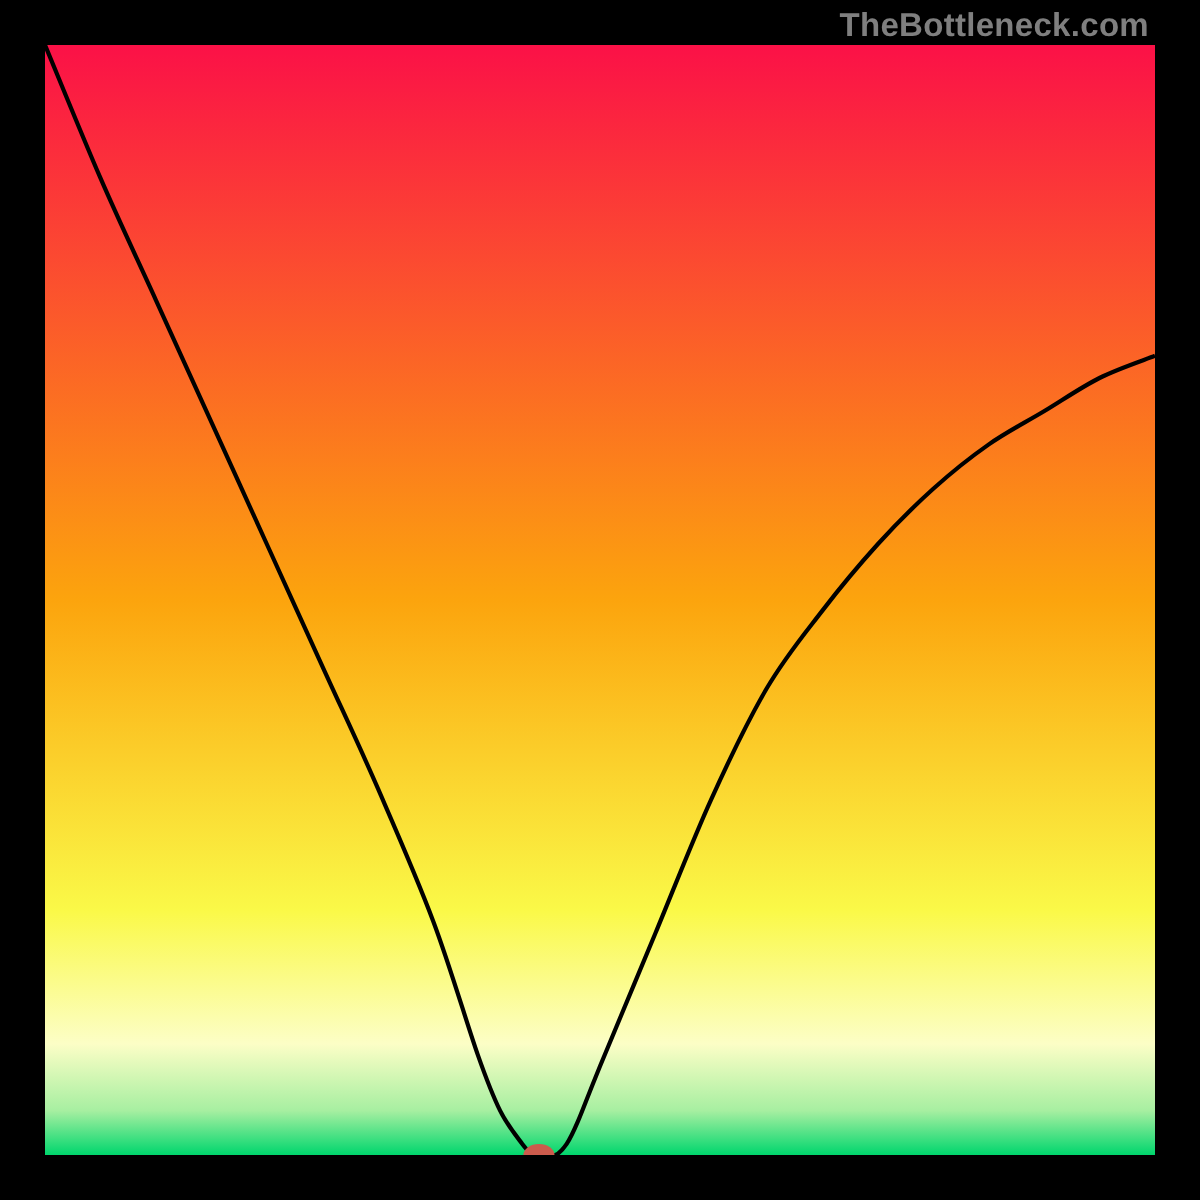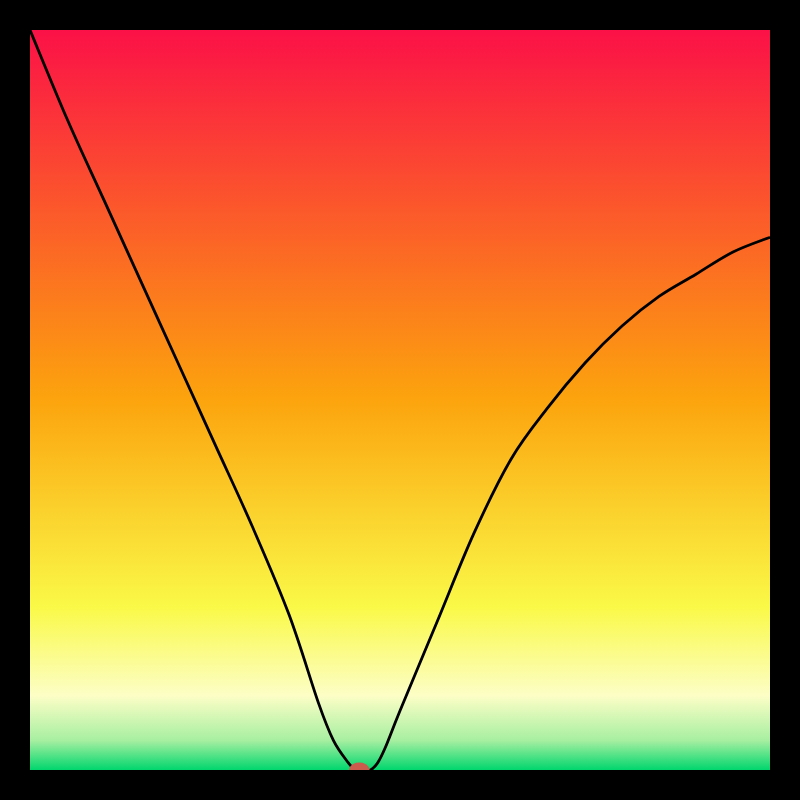--- a/index.html
+++ b/index.html
@@ -6,20 +6,21 @@
   .frame{position:absolute;inset:0;background:#000;}
   .plot{position:absolute;left:30px;top:30px;width:740px;height:740px;}
   .watermark{position:absolute;top:4px;right:34px;color:#7f7f7f;
     font:700 22px Arial,Helvetica,sans-serif;letter-spacing:.2px;}
   svg{display:block;}
 </style>
 </head>
 <body>
 
 <div class="frame">
+  <div class="watermark">TheBottleneck.com</div>
   <div class="plot">
     <svg width="740" height="740" viewBox="0 0 740 740" preserveAspectRatio="none">
       <defs>
         <linearGradient id="bg" x1="0" y1="0" x2="0" y2="1">
             <stop offset="0%" stop-color="#fb1147"></stop>
             <stop offset="50%" stop-color="#fca40d"></stop>
             <stop offset="78%" stop-color="#faf948"></stop>
             <stop offset="90%" stop-color="#fcfec6"></stop>
             <stop offset="96%" stop-color="#a7efa1"></stop>
             <stop offset="100%" stop-color="#00d66d"></stop>

